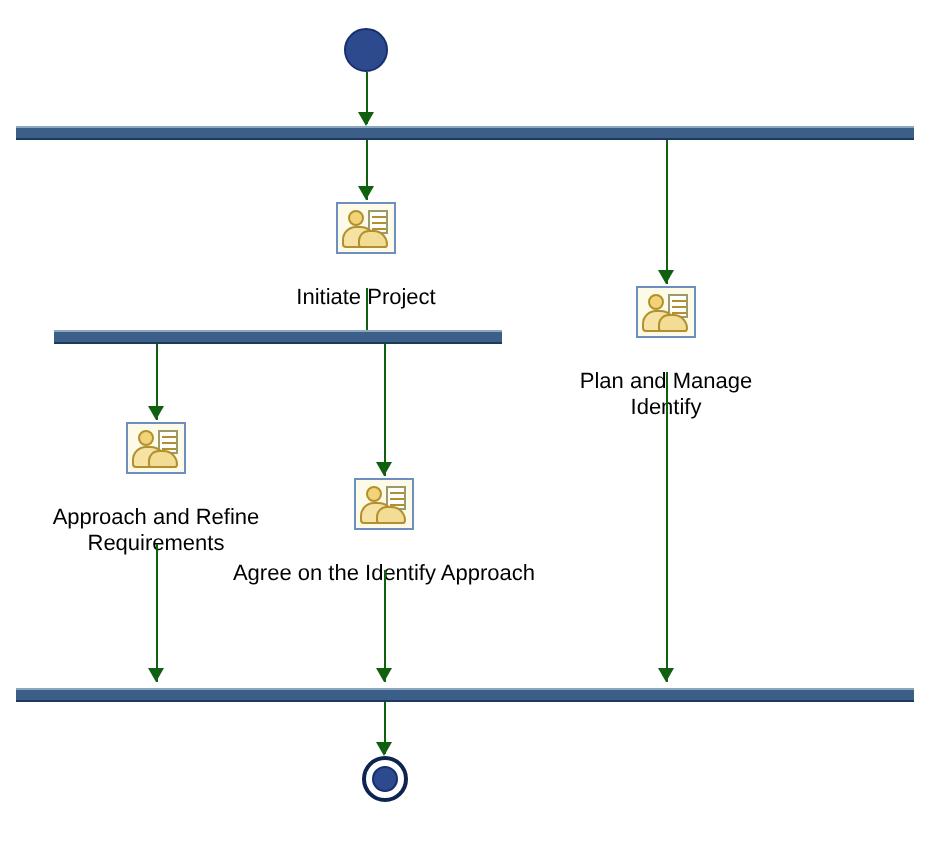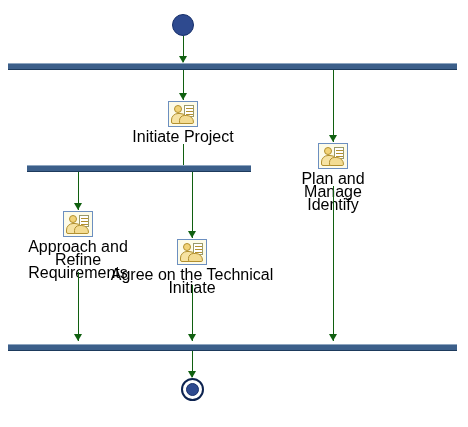--- a/index.html
+++ b/index.html
@@ -73,22 +73,22 @@
   .activity-icon {
     position: relative;
     width: 30px;
     height: 26px;
     margin: 0 auto;
     background: #fdfbe8;
     border: 1px solid #6c8fc0;
     box-sizing: border-box;
   }
   .activity-label {
-    margin-top: 3px;
-    font-size: 16px;
+    margin-top: 16px;
+    font-size: 11px;
     line-height: 13px;
     color: #000000;
     white-space: pre-line;
   }
   
   .ic-head {
     position: absolute;
     left: 5px;
     top: 3px;
     width: 8px;
@@ -216,21 +216,21 @@
   <div class="activity" style="left:87px; top:239px; width:210px;">
     <div class="activity-icon">
       <div class="ic-sheet"></div>
       <div class="ic-line" style="top:6px;"></div>
       <div class="ic-line" style="top:9px;"></div>
       <div class="ic-line" style="top:12px;"></div>
       <div class="ic-head"></div>
       <div class="ic-body"></div>
       <div class="ic-body2"></div>
     </div>
-    <div class="activity-label">Agree on the Technical Initiate</div>
+    <div class="activity-label">Agree on the Identify Approach</div>
   </div>
 
   <div class="edge" style="left:192px; top:285px; height:56px;"></div>
   <div class="arrowhead" style="left:188px; top:334px;"></div>
 
   <div class="bar" style="left:8px; top:344px; width:449px; height:7px;"></div>
 
   <div class="edge" style="left:192px; top:351px; height:26px;"></div>
   <div class="arrowhead" style="left:188px; top:371px;"></div>
 

